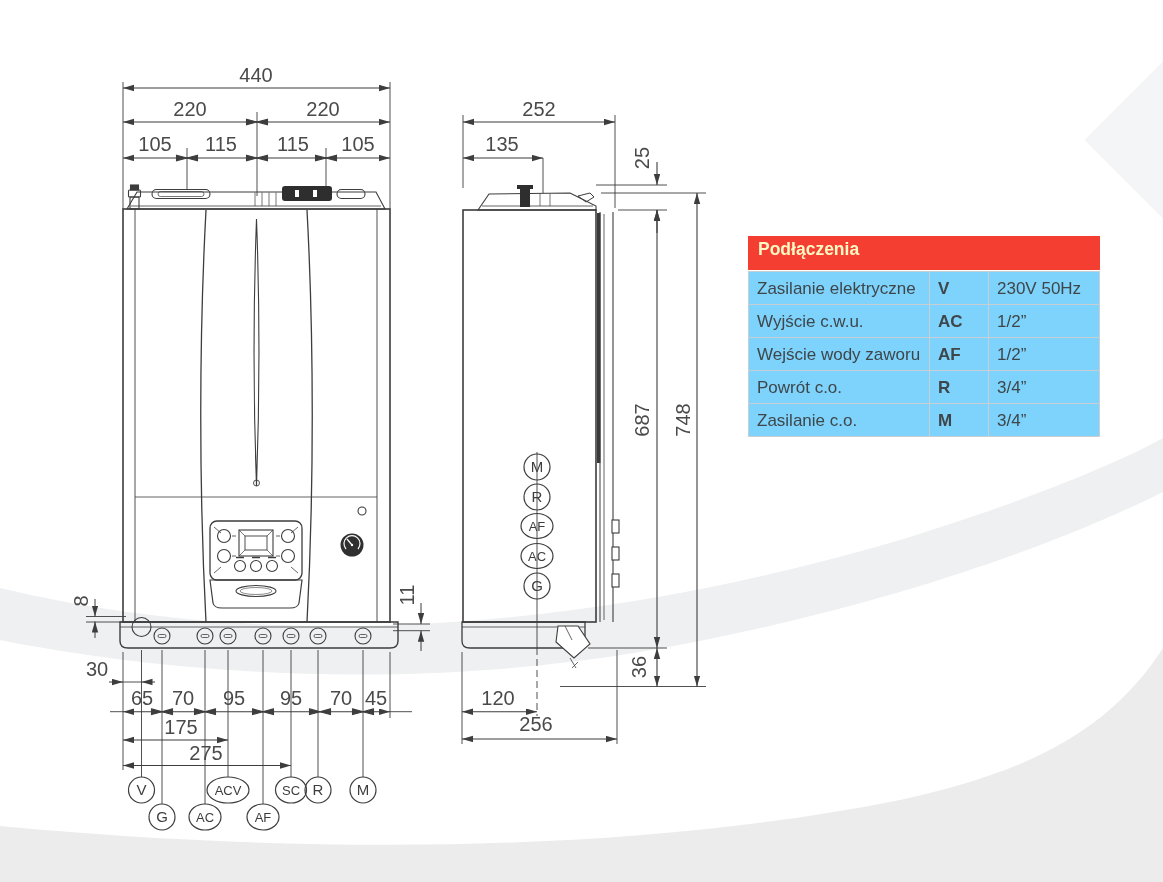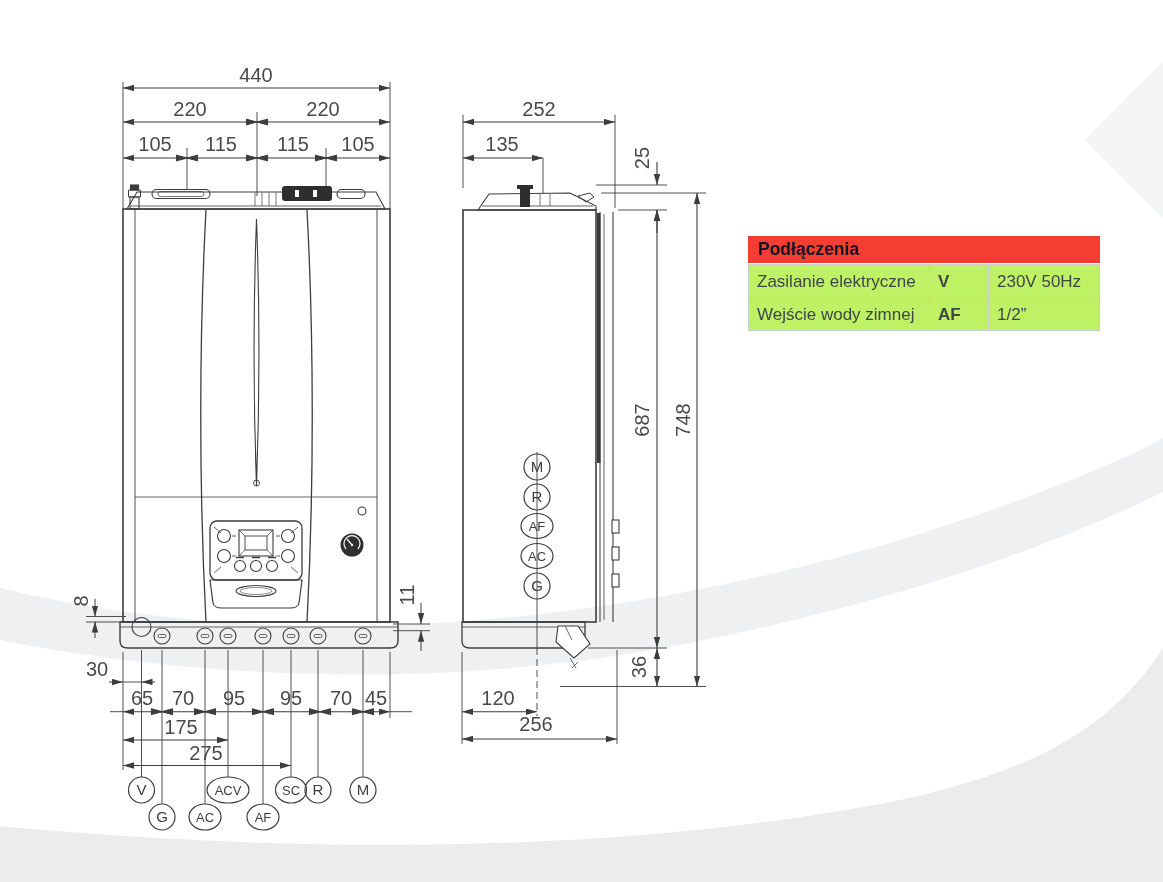--- a/index.html
+++ b/index.html
@@ -9,29 +9,29 @@
   }
   svg text{font-family:"Liberation Sans",sans-serif;fill:#4a4a4a;}
   .dimtxt{font-size:20px;}
   .lbltxt{font-size:15px;fill:#3d3d3d;}
   .lbltxt-sm{font-size:13px;fill:#3d3d3d;}
   .conn-table{
     position:absolute;left:748px;top:236px;width:352px;
     color:#3f464a;
   }
   .tbl-header{
-    background:#f43e31;color:#0f172a;font-weight:bold;font-size:17.5px;
-    padding:4px 10px 5px 10px;line-height:18px;height:18px;
+    background:#f43e31;color:#fef9c3;font-weight:bold;font-size:17.5px;
+    padding:4px 10px 12px 10px;line-height:18px;height:18px;
   }
   .conn-table table{
     border-collapse:collapse;width:100%;table-layout:fixed;margin-top:1px;
   }
   .conn-table td{
     border:1px solid #c9ced2;padding:3px 8px;font-size:17px;line-height:19px;
-    height:26px;vertical-align:middle;background:#bef264;
+    height:26px;vertical-align:middle;background:#7dd3fc;
   }
   .conn-table td.sym{font-weight:bold;}
 </style>
 </head>
 <body>
 
 
 
 <svg width="1163" height="882" viewBox="0 0 1163 882">
   <defs>
@@ -308,22 +308,37 @@
         <col style="width:59px">
         <col>
       </colgroup>
     <tbody>
       <tr>
         <td>Zasilanie elektryczne</td>
         <td class="sym">V</td>
         <td>230V 50Hz</td>
       </tr>
       <tr>
-        <td>Wejście wody zimnej</td>
+        <td>Wyjście c.w.u.</td>
+        <td class="sym">AC</td>
+        <td>1/2”</td>
+      </tr>
+      <tr>
+        <td>Wejście wody zaworu</td>
         <td class="sym">AF</td>
         <td>1/2”</td>
+      </tr>
+      <tr>
+        <td>Powrót c.o.</td>
+        <td class="sym">R</td>
+        <td>3/4”</td>
+      </tr>
+      <tr>
+        <td>Zasilanie c.o.</td>
+        <td class="sym">M</td>
+        <td>3/4”</td>
       </tr>
     </tbody>
   </table>
 </div>
 
 
 
 
 </body></html>

